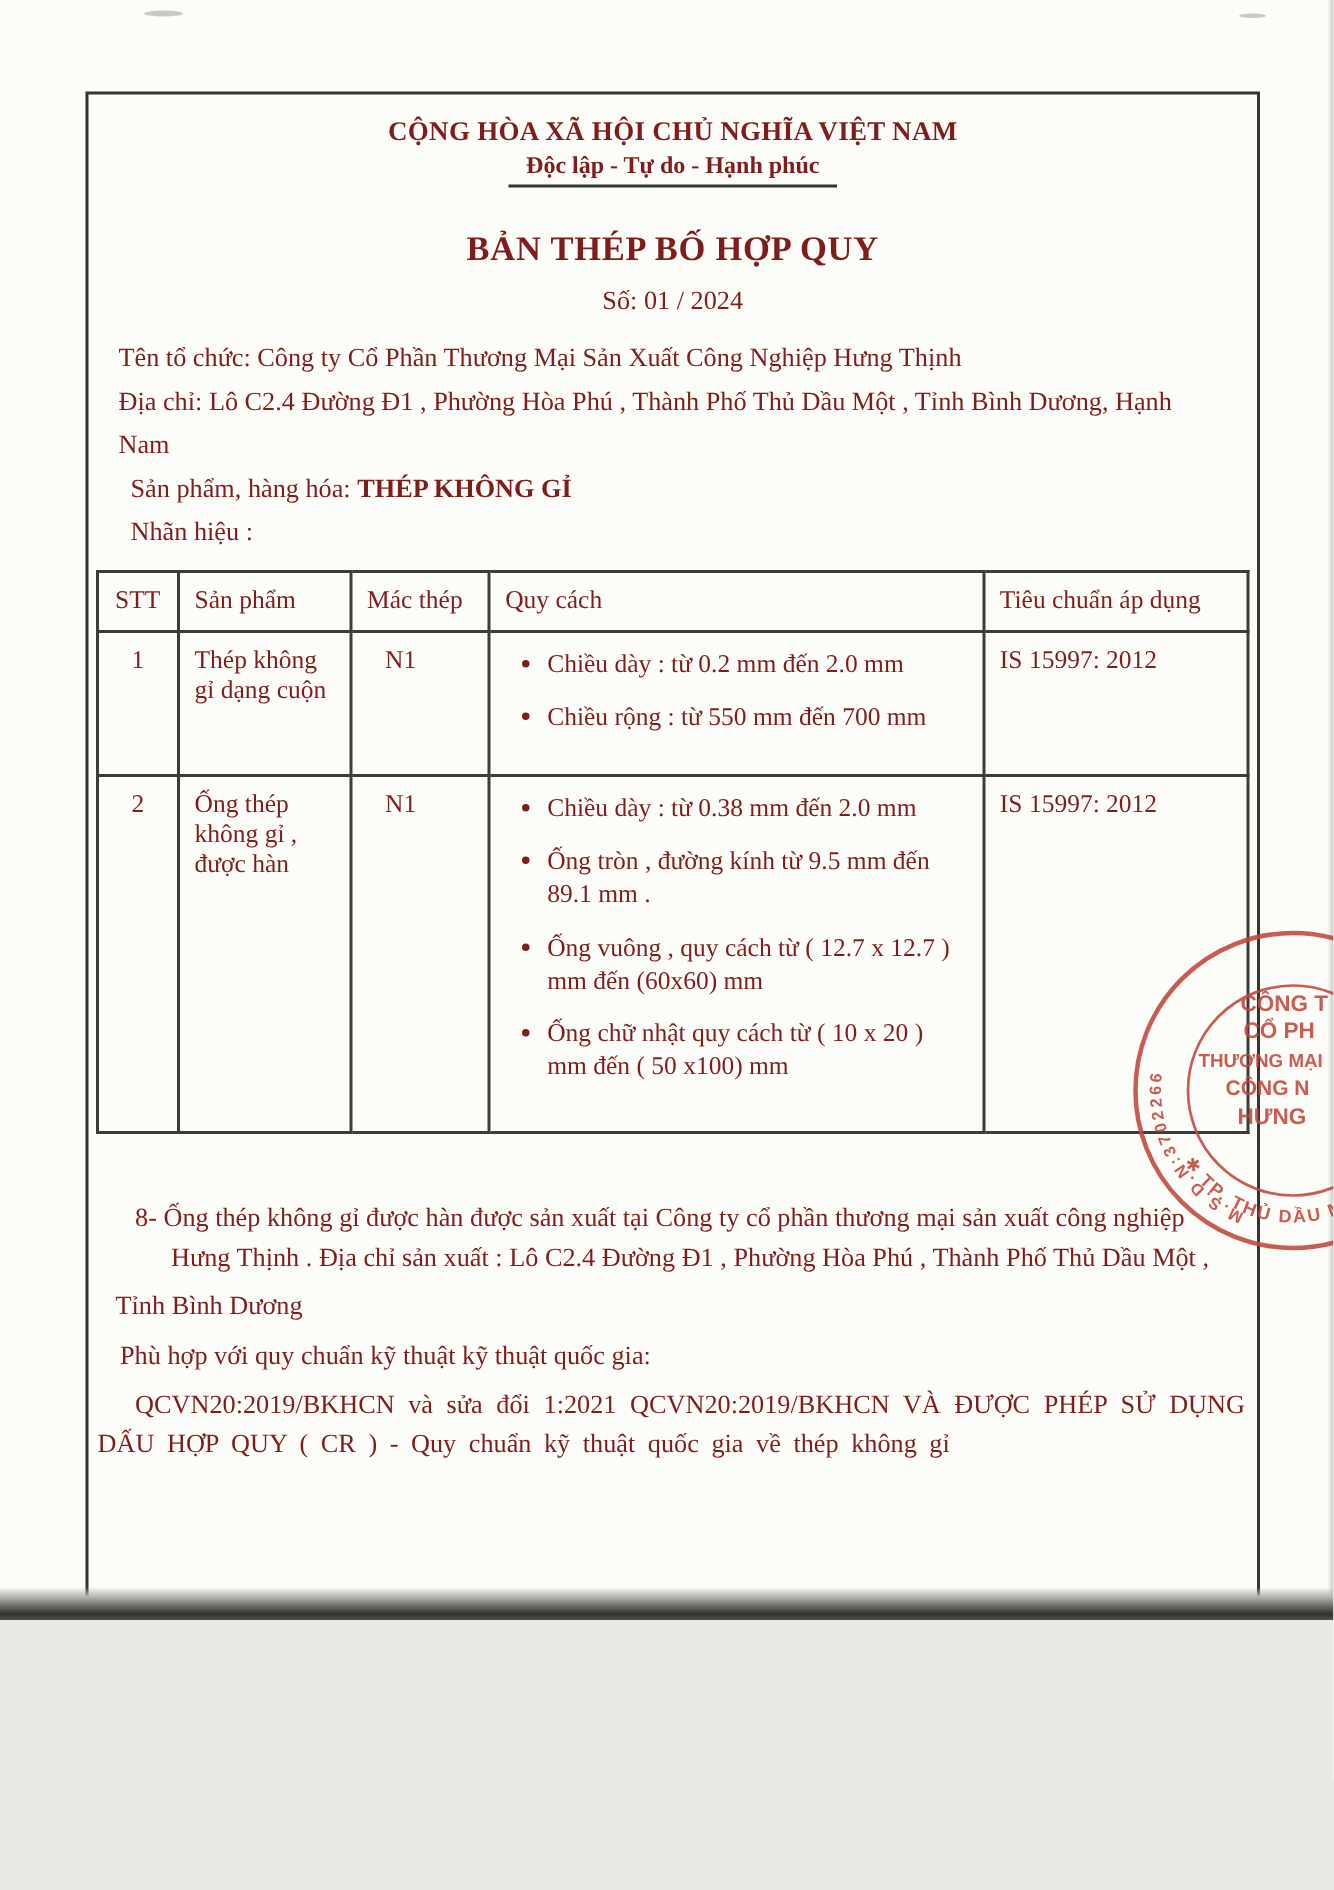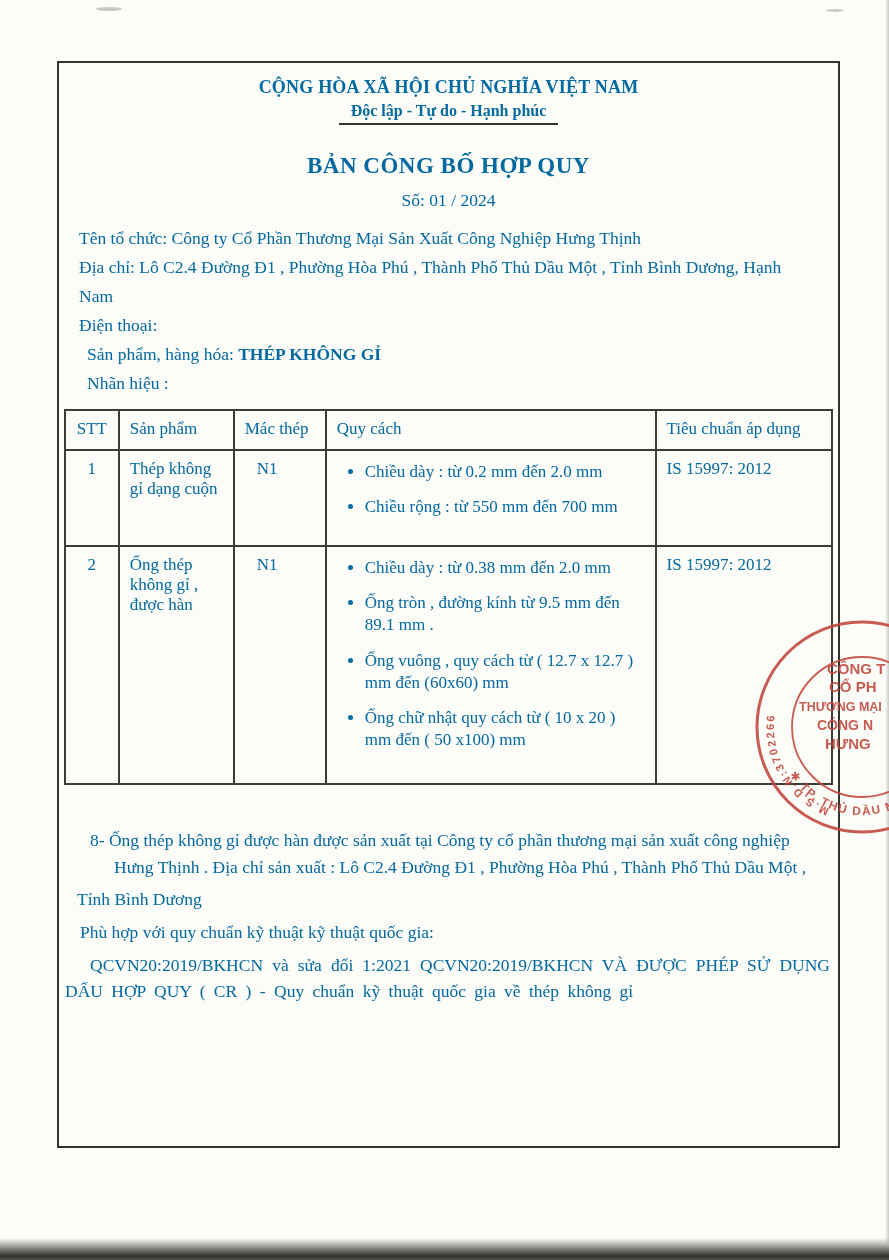--- a/index.html
+++ b/index.html
@@ -1,24 +1,24 @@
 <!DOCTYPE html>
 <html><head>
 <meta charset="utf-8">
 <style>
   * { box-sizing: border-box; }
   html, body { margin: 0; padding: 0; background: #e8e8e4; }
   .page {
     position: relative;
-    width: 889px; height: 1260px;
+    width: 889px; height: 1080px;
     margin: 0 auto;
     background: #fcfcf8;
     overflow: hidden;
     font-family: "Liberation Serif", "DejaVu Serif", serif;
-    color: #0369a1;
+    color: #7f1d1d;
   }
   .speck { position: absolute; background: #8a8a84; border-radius: 50%; opacity: .45; }
   .speck-1 { left: 96px; top: 7px; width: 26px; height: 4px; }
   .speck-2 { left: 826px; top: 9px; width: 18px; height: 3px; }
 
   .frame {
     position: absolute;
     left: 57px; top: 61px;
     width: 783px; height: 1087px;
     border: 2px solid #333330;
@@ -93,27 +93,26 @@
   <div class="speck speck-1"></div>
   <div class="speck speck-2"></div>
 
   <div class="frame">
 
     <div class="nat-title">CỘNG HÒA XÃ HỘI CHỦ NGHĨA VIỆT NAM</div>
     <div class="motto">
       <span>Độc lập - Tự do - Hạnh phúc</span>
     </div>
 
-    <h1 class="doc-title">BẢN CÔNG BỐ HỢP QUY</h1>
+    <h1 class="doc-title">BẢN THÉP BỐ HỢP QUY</h1>
     <div class="doc-number">Số: 01 / 2024</div>
 
     <div class="info">
       <p>Tên tổ chức: Công ty Cổ Phần Thương Mại Sản Xuất Công Nghiệp Hưng Thịnh</p>
       <p>Địa chỉ: Lô C2.4 Đường Đ1 , Phường Hòa Phú , Thành Phố Thủ Dầu Một , Tỉnh Bình Dương, Hạnh Nam</p>
-      <p>Điện thoại:</p>
       <p class="indent"><span>Sản phẩm, hàng hóa:</span> <strong>THÉP KHÔNG GỈ</strong></p>
       <p class="indent">Nhãn hiệu :</p>
     </div>
 
     <table class="spec">
       <colgroup>
         <col style="width:7%">
           <col style="width:15%">
           <col style="width:12%">
           <col style="width:43%">

